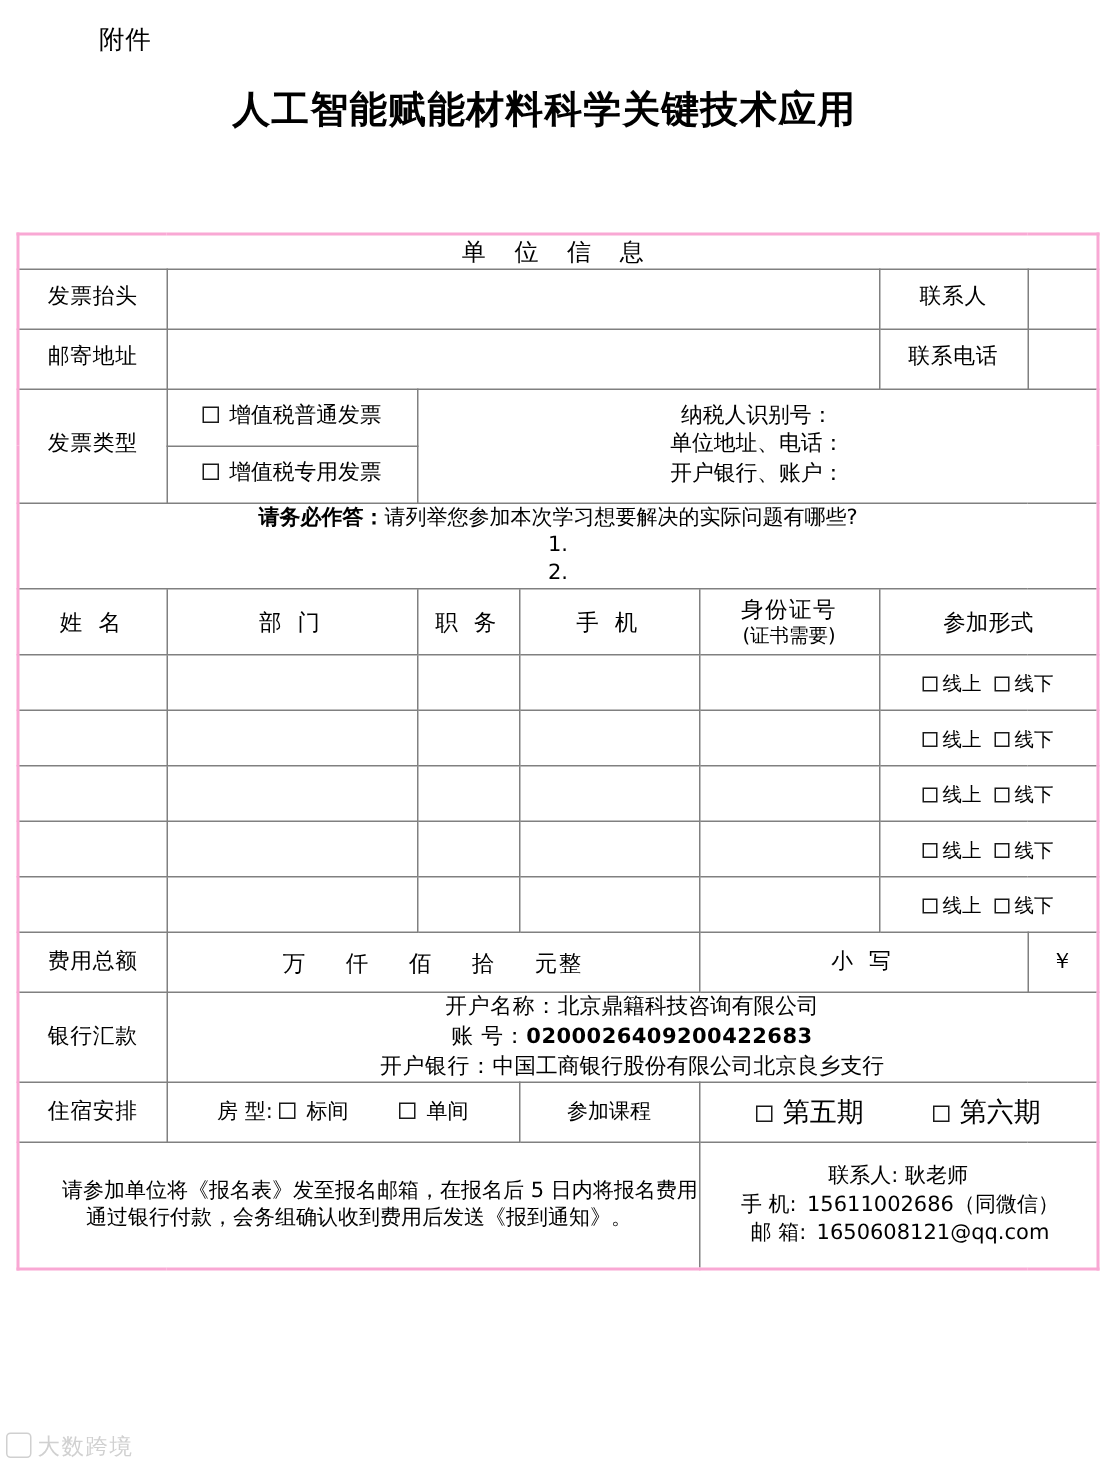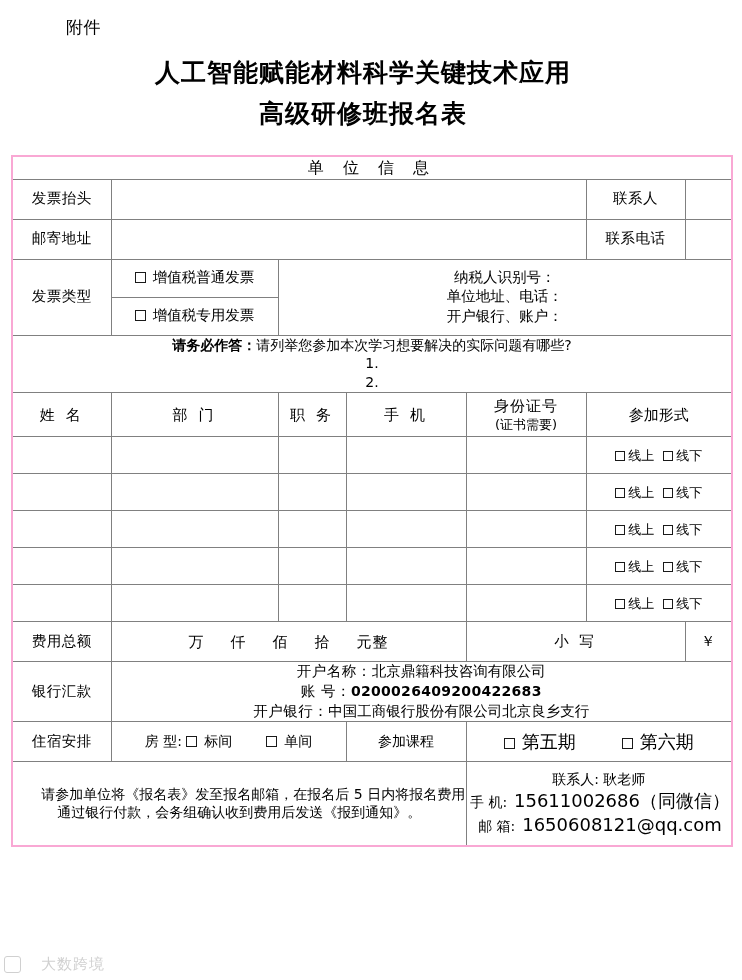--- a/index.html
+++ b/index.html
@@ -143,52 +143,51 @@
     line-height: 24px;
   }
   .note-cell p { margin: 0; text-indent: 2em; }
   .contact-cell {
     text-align: left;
     padding: 8px 9px 10px 12px;
     font-size: 14px;
     line-height: 24px;
     vertical-align: top;
   }
-  .contact-cell .v { font-size: 18px; }
+  .contact-cell .v { font-size: 14px; }
   .kw { display: inline-block; min-width: 42px; }
 
   
   .watermark {
     position: absolute;
     left: 4px;
     top: 955px;
     font-size: 15px;
     color: #c8c8c8;
     letter-spacing: 1px;
     opacity: .85;
     display: flex;
-    align-items: center;
-    gap: 20px;
+    align-items: flex-start;
+    gap: 4px;
   }
   .watermark .wm-mark {
     display: inline-block;
     width: 15px; height: 15px;
     border: 1.5px solid #c8c8c8;
     border-radius: 3px;
     position: relative;
   }
 </style>
 </head>
 <body>
 
 <div class="attach-label">附件</div>
 
 <div class="doc-title">
   <span class="line1">人工智能赋能材料科学关键技术应用</span>
-  <span class="line2">高级研修班报名表</span>
 </div>
 
 <table class="form-table">
   <colgroup>
     <col style="width:99px">
     <col style="width:167px">
     <col style="width:68px">
     <col style="width:120px">
     <col style="width:120px">
     <col style="width:99px">

